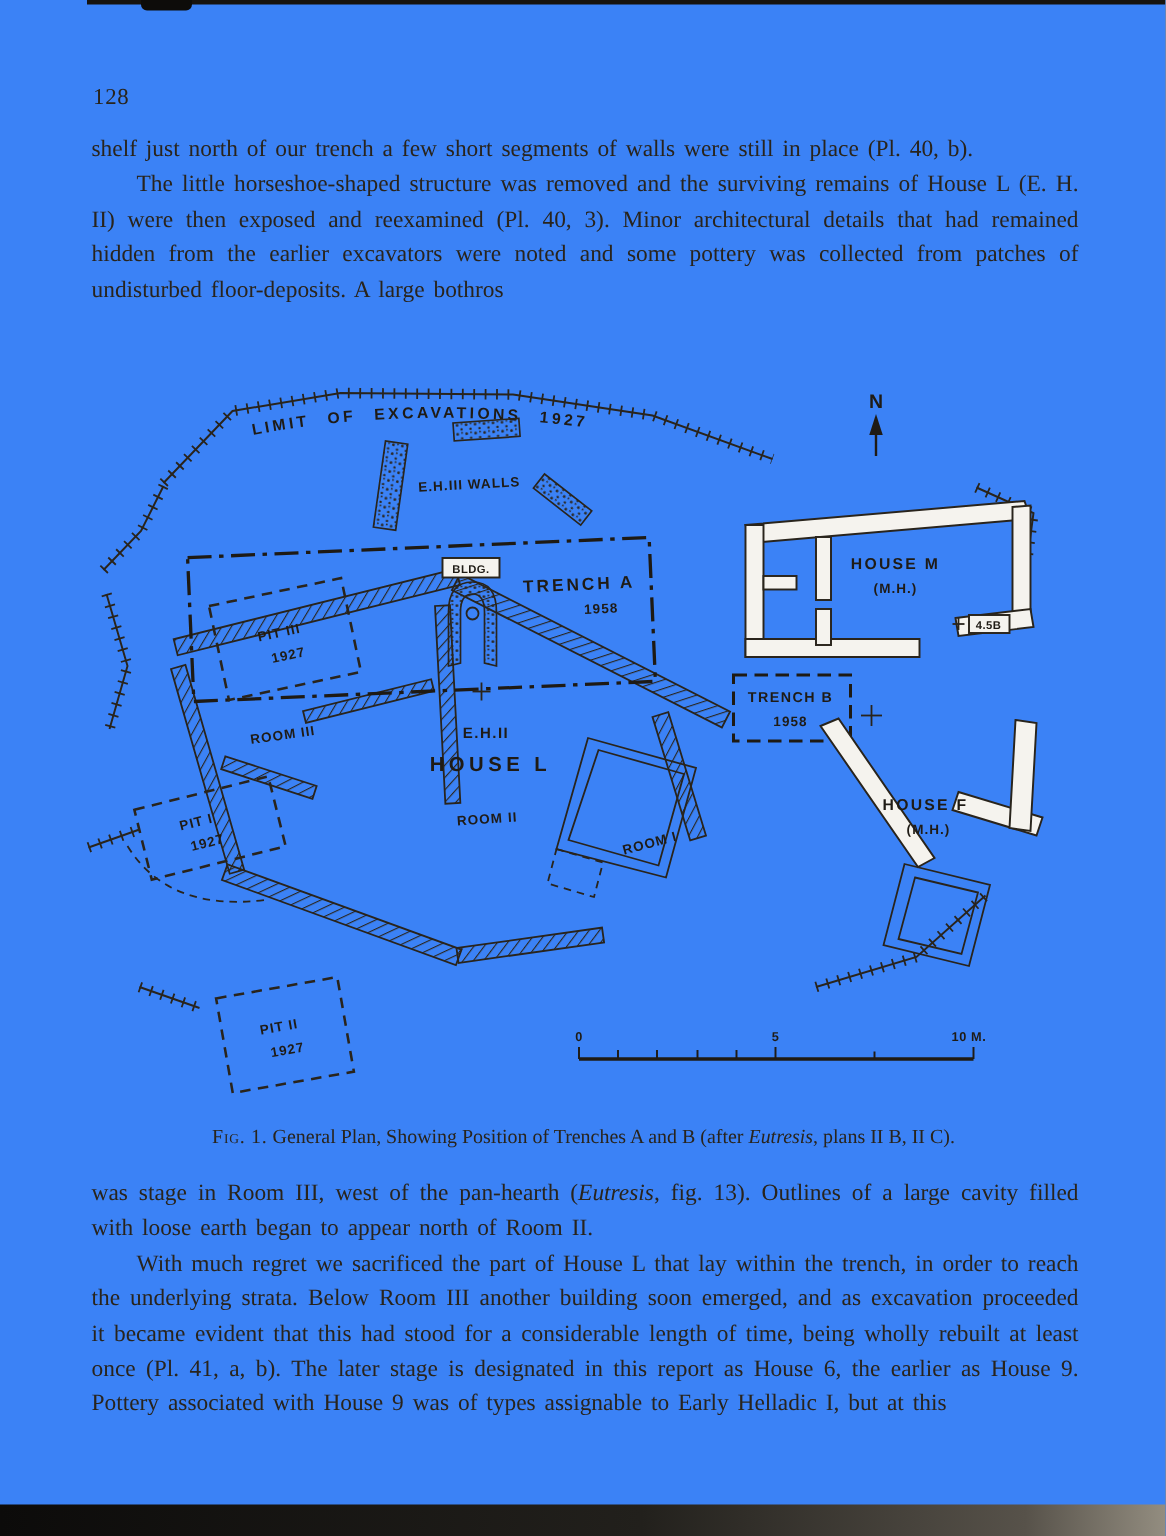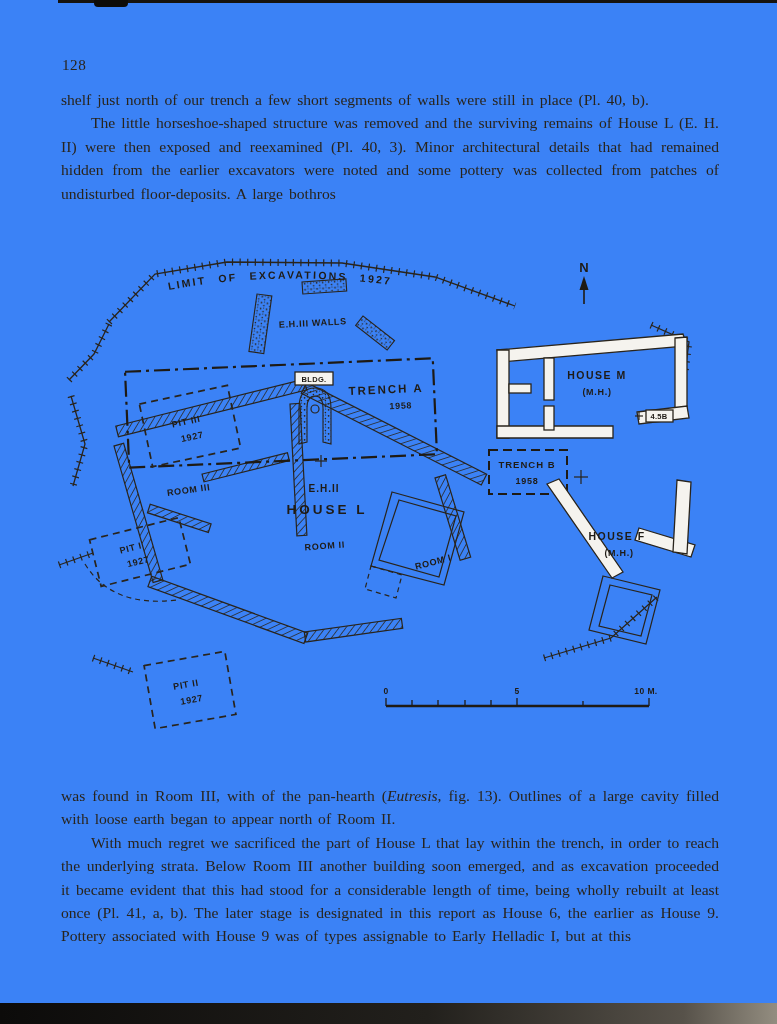--- a/index.html
+++ b/index.html
@@ -222,20 +222,23 @@
         <line x1="460" y1="460" x2="460" y2="452"></line>
         <line x1="526" y1="460" x2="526" y2="455"></line>
         <line x1="592" y1="460" x2="592" y2="452"></line>
         <text class="t t8" x="329" y="448">0</text>
         <text class="t t8" x="460" y="448">5</text>
         <text class="t t8" x="589" y="448">10 M.</text>
       </g>
     </svg>
   </figure>
 
+  <div class="caption">
+    <span class="smallcaps">Fig. 1.</span><span> General Plan, Showing Position of Trenches A and B (after </span><em>Eutresis</em><span>, plans II B, II C).</span>
+  </div>
 
   <div class="text block2">
-    <p class="noindent"><span>was found in Room III, with of the pan-hearth (</span><em>Eutresis</em><span>, fig. 13).  Outlines of a large cavity filled with loose earth began to appear north of Room II.</span></p>
+    <p class="noindent"><span>was stage in Room III, west of the pan-hearth (</span><em>Eutresis</em><span>, fig. 13).  Outlines of a large cavity filled with loose earth began to appear north of Room II.</span></p>
     <p class="indent">With much regret we sacrificed the part of House L that lay within the trench, in order to reach the underlying strata.  Below Room III another building soon emerged, and as excavation proceeded it became evident that this had stood for a considerable length of time, being wholly rebuilt at least once (Pl. 41, a, b).  The later stage is designated in this report as House 6, the earlier as House 9.  Pottery associated with House 9 was of types assignable to Early Helladic I, but at this</p>
   </div>
 
   <div class="scan-bottom"></div>
 </div>
 
 </body></html>

